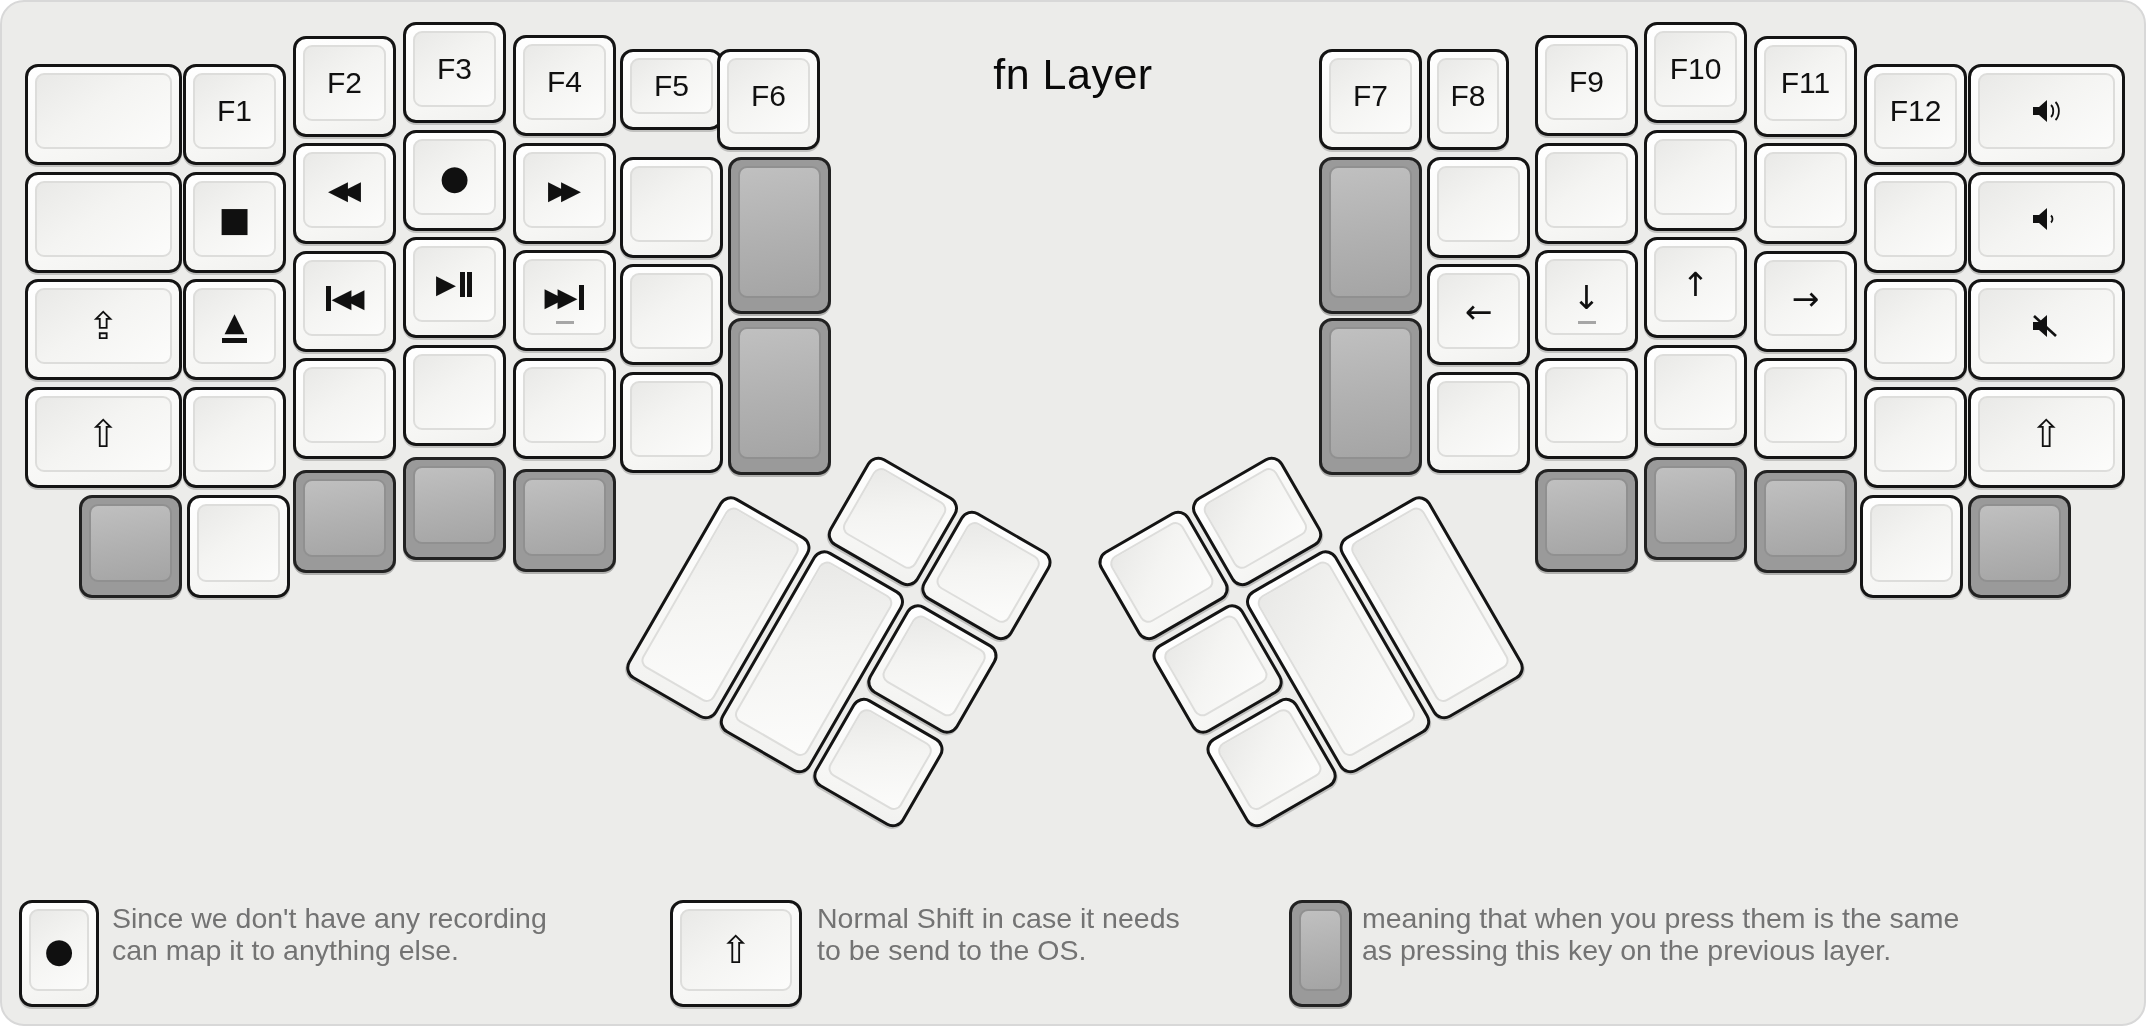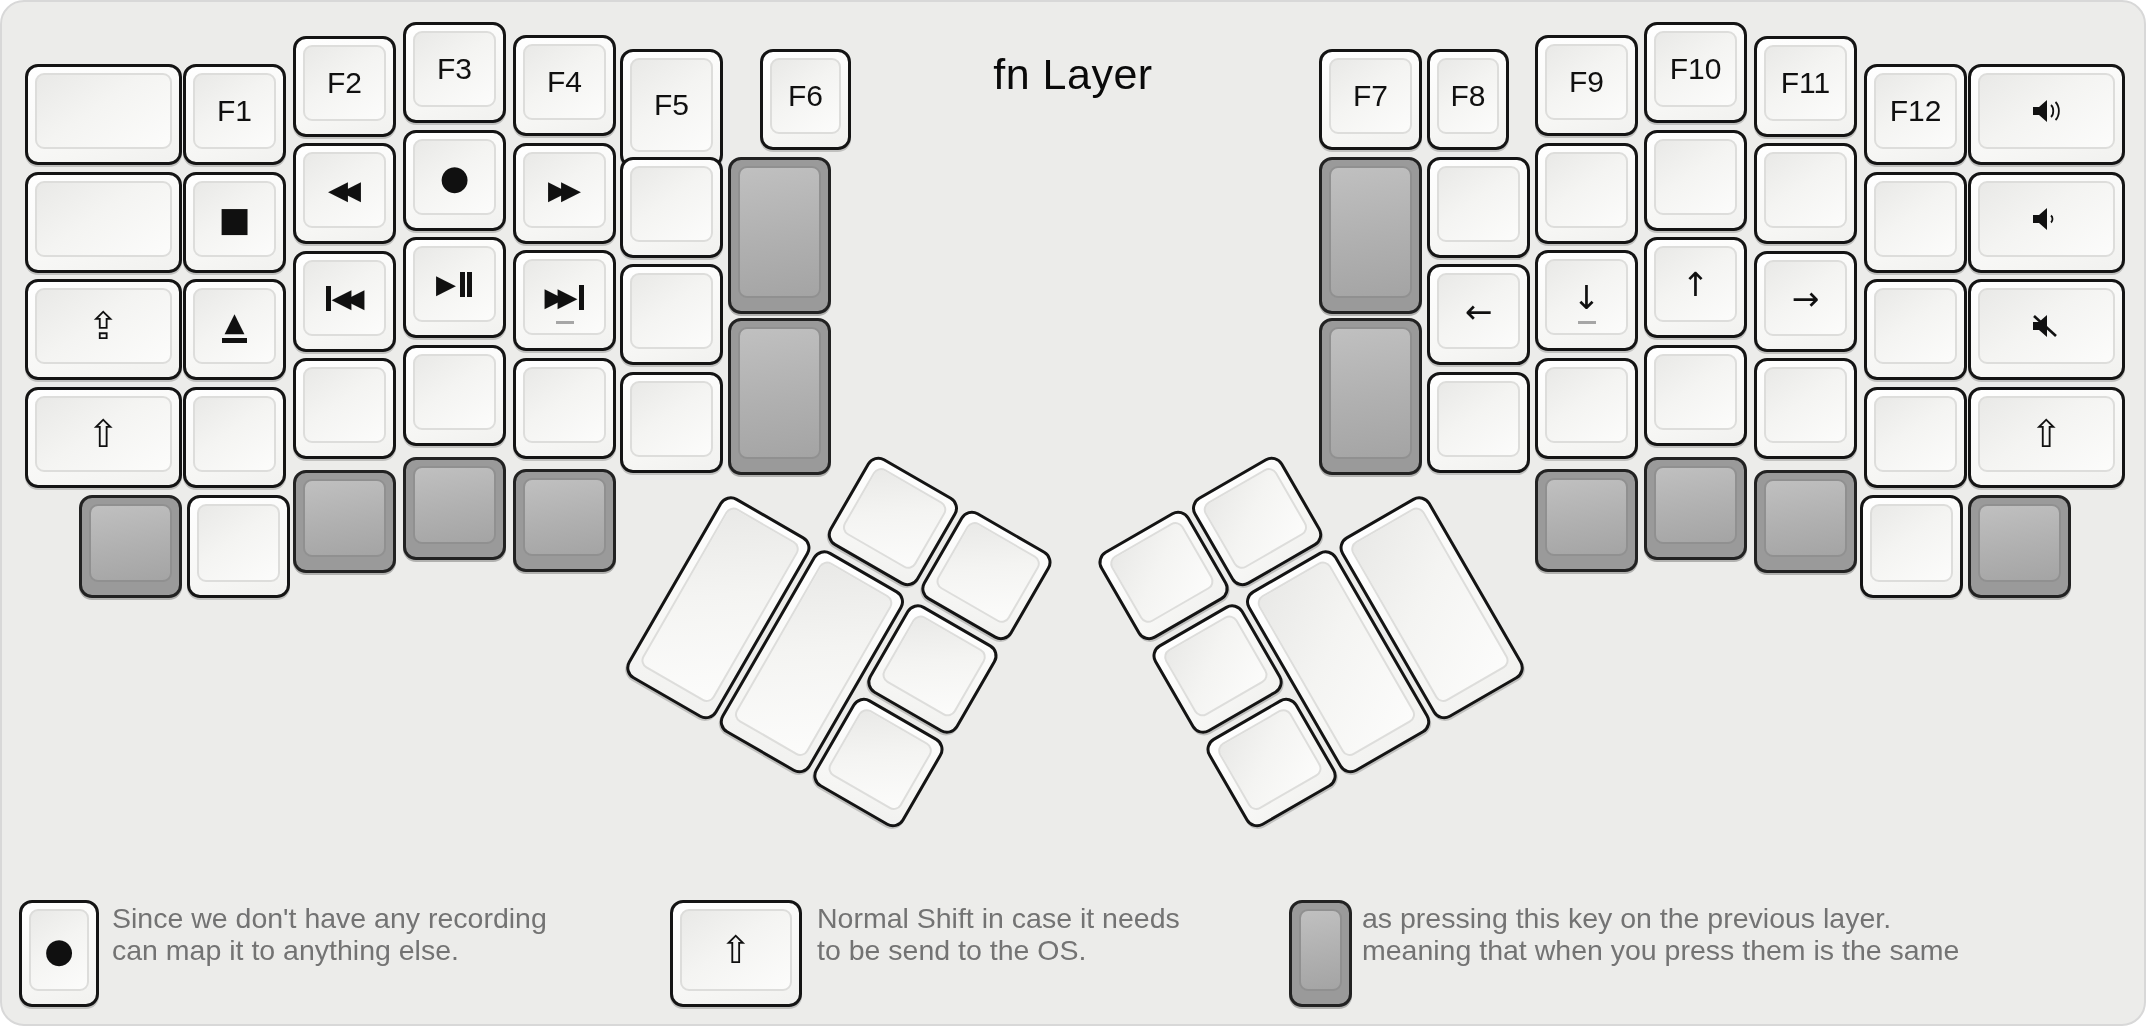--- a/index.html
+++ b/index.html
@@ -169,35 +169,35 @@
           </div>
           <span class="homing"></span>
         </div>
       </div>
       <div class="key" style="left: 511px; top: 356px; width: 103px; height: 101px;">
         <div class="keytop"></div>
       </div>
       <div class="key gray" style="left: 511px; top: 467px; width: 103px; height: 103px;">
         <div class="keytop"></div>
       </div>
-      <div class="key" style="left: 618px; top: 47px; width: 103px; height: 119px;">
+      <div class="key" style="left: 618px; top: 47px; width: 103px; height: 81px;">
         <div class="keytop">
           <span class="klabel">F5</span>
         </div>
       </div>
       <div class="key" style="left: 618px; top: 155px; width: 103px; height: 101px;">
         <div class="keytop"></div>
       </div>
       <div class="key" style="left: 618px; top: 262px; width: 103px; height: 101px;">
         <div class="keytop"></div>
       </div>
       <div class="key" style="left: 618px; top: 370px; width: 103px; height: 101px;">
         <div class="keytop"></div>
       </div>
-      <div class="key" style="left: 758px; top: 47px; width: 91px; height: 101px;">
+      <div class="key" style="left: 715px; top: 47px; width: 103px; height: 101px;">
         <div class="keytop">
           <span class="klabel">F6</span>
         </div>
       </div>
       <div class="key gray" style="left: 726px; top: 155px; width: 103px; height: 157px;">
         <div class="keytop"></div>
       </div>
       <div class="key gray" style="left: 726px; top: 316px; width: 103px; height: 157px;">
         <div class="keytop"></div>
       </div>
@@ -413,17 +413,17 @@
         </div>
       </div>
       <div class="legend-text" style="left: 815px; top: 900px;">
         <div>Normal Shift in case it needs</div>
         <div>to be send to the OS.</div>
       </div>
       <div class="key gray" style="left: 1287px; top: 898px; width: 63px; height: 107px;">
         <div class="keytop"></div>
       </div>
       <div class="legend-text" style="left: 1360px; top: 900px;">
+        <div>meaning that when you press them is the same</div>
         <div>as pressing this key on the previous layer.</div>
-        <div>meaning that when you press them is the same</div>
       </div>
     </div>
 </div>
 
 </body></html>

